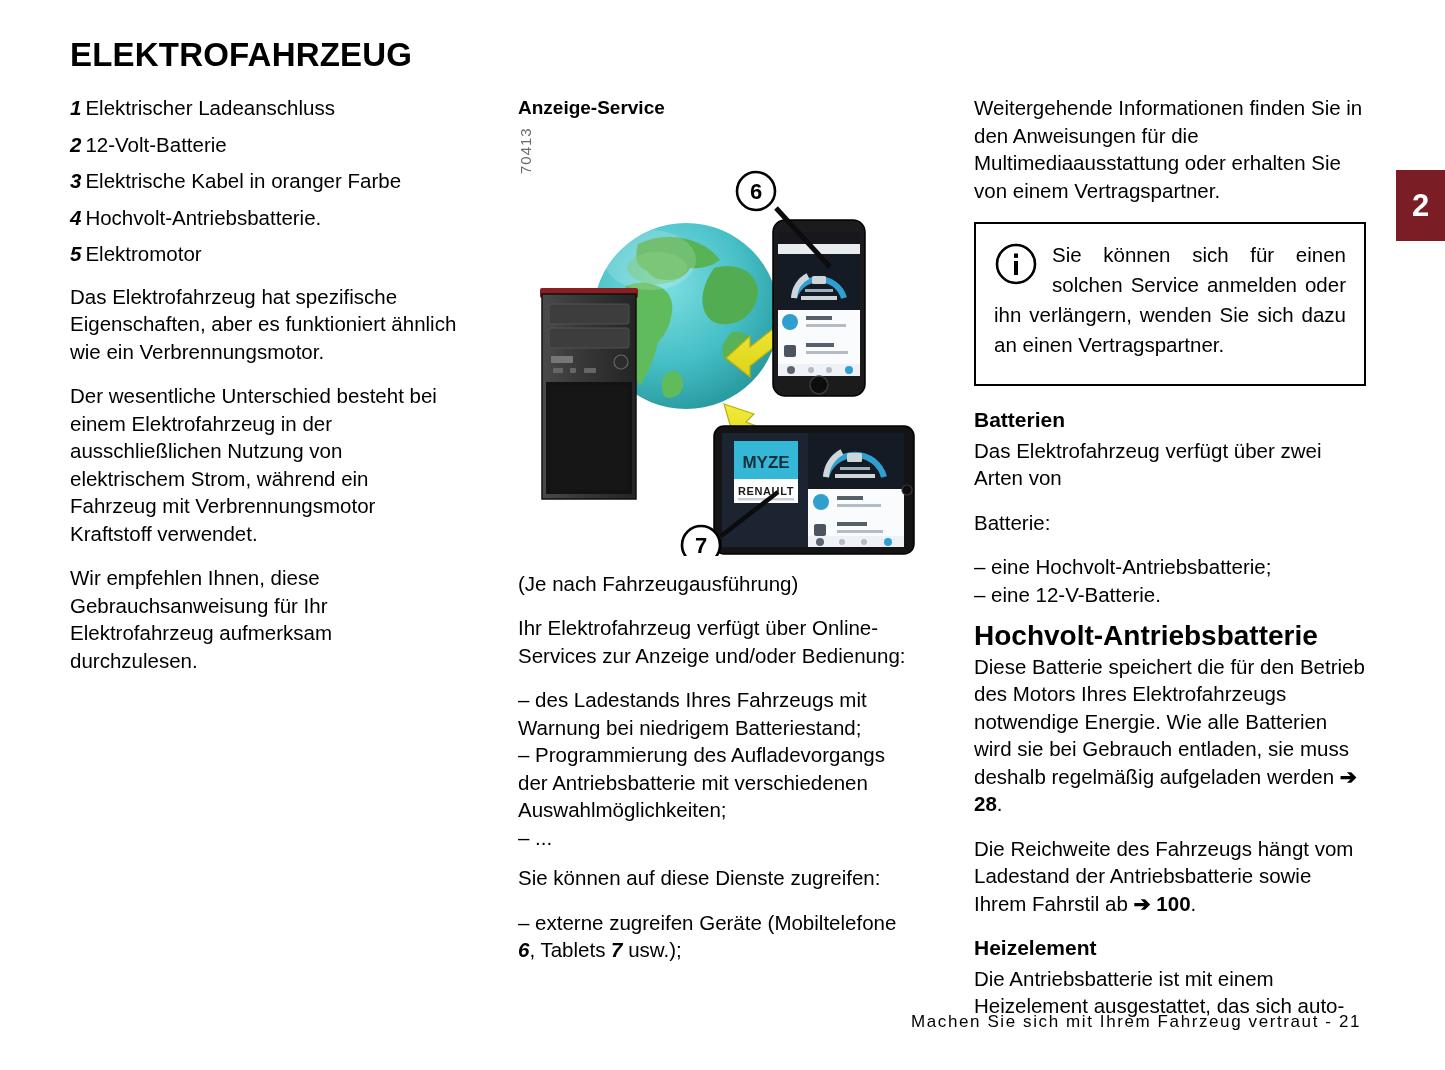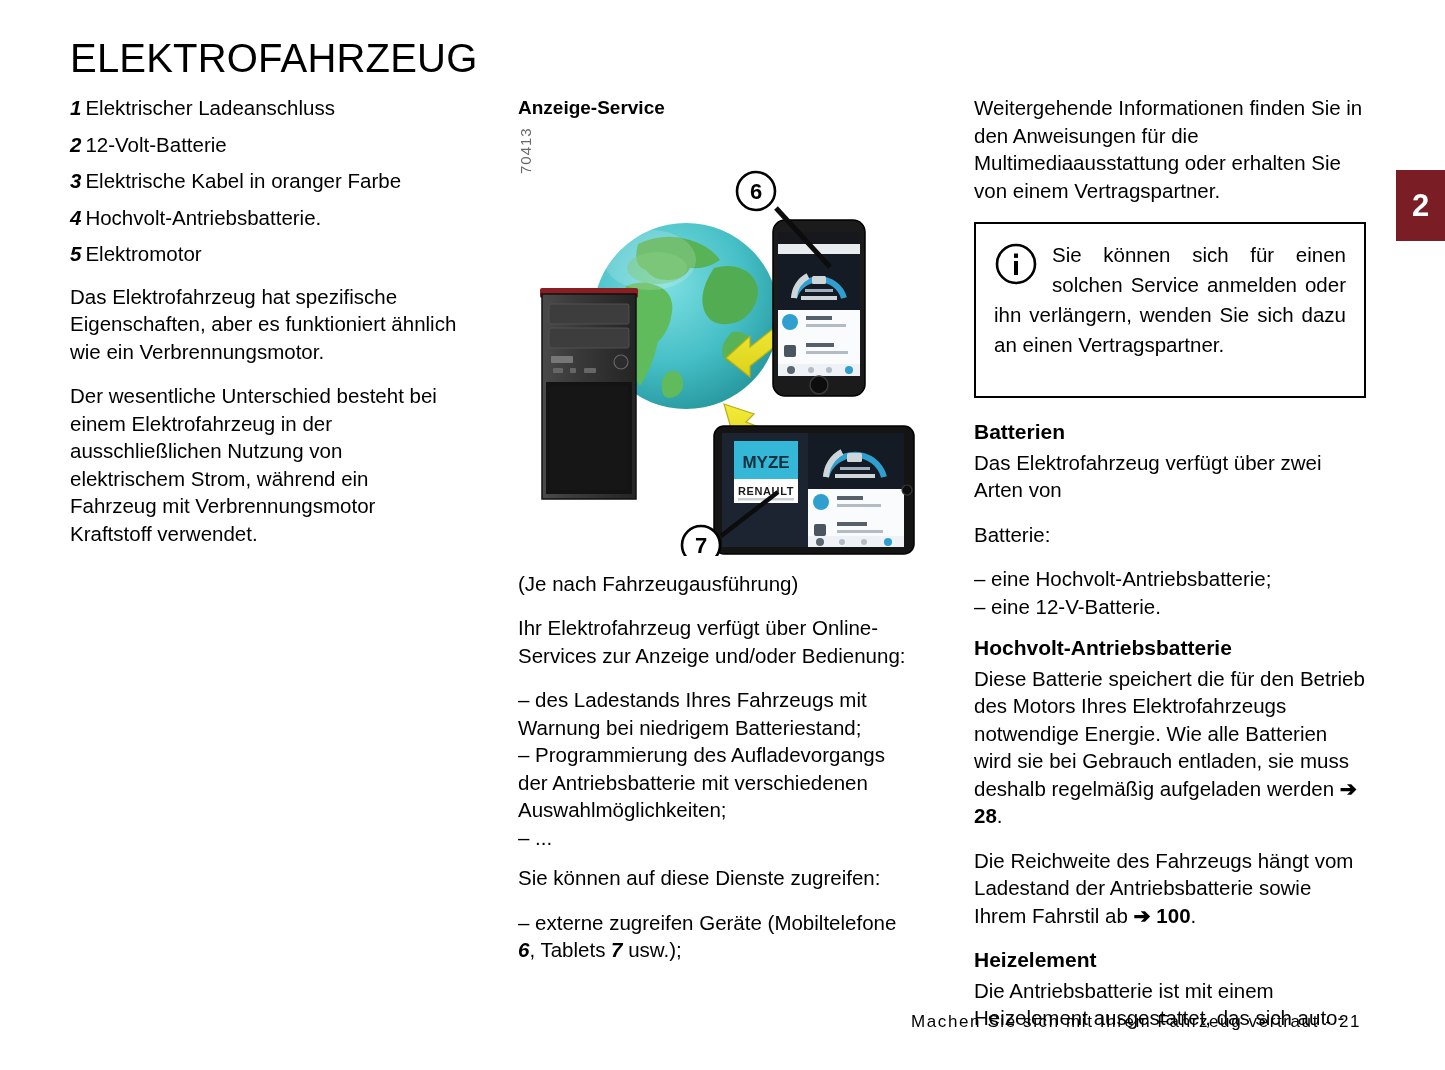--- a/index.html
+++ b/index.html
@@ -11,22 +11,22 @@
     position: relative;
     font-family: "Liberation Sans", sans-serif;
     color: #000000;
     overflow: hidden;
   }
 
   
   .page-title {
     position: absolute;
     left: 70px; top: 36px;
-    font-size: 40px;
-    font-weight: normal;
+    font-size: 33px;
+    font-weight: bold;
     letter-spacing: 0.2px;
   }
 
   
   .chapter-tab {
     position: absolute;
     left: 1396px; top: 170px;
     width: 49px; height: 71px;
     background: #7a1d24;
     color: #ffffff;
@@ -62,21 +62,21 @@
   p.para { margin: 0 0 17px 0; }
   p.para.tight { margin-bottom: 0; }
   p.dash { margin: 0; }
 
   .h-sub {
     font-size: 21px;
     font-weight: bold;
     margin: 0 0 3px 0;
   }
   .h-sub2 {
-    font-size: 21px;
+    font-size: 28px;
     font-weight: bold;
     margin: 14px 0 3px 0;
   }
 
   .spacer-sm { height: 13px; }
 
   b.ref { font-weight: bold; }
 
   
   .mid-heading {
@@ -98,21 +98,21 @@
     color: #6b6b6b;
     letter-spacing: 1px;
     transform: rotate(-90deg);
     transform-origin: left top;
   }
   .figsvg { position: absolute; left: 0; top: 0; }
 
   
   .info-box {
     border: 2px solid #000;
-    padding: 16px 18px 36px 18px;
+    padding: 16px 18px 24px 18px;
     margin: 18px 0 20px 0;
     position: relative;
     font-size: 20.5px;
     line-height: 30px;
   }
   .info-icon {
     float: left;
     width: 44px; height: 44px;
     margin: 2px 14px 0 0;
   }
@@ -151,20 +151,21 @@
     </div>
     <div class="numitem">
       <span class="num">5</span><span>Elektromotor</span>
     </div>
   </div>
 
   <div style="height:6px"></div>
 
   <p class="para">Das Elektrofahrzeug hat spezifische Eigenschaften, aber es funktioniert ähnlich wie ein Verbrennungsmotor.</p>
   <p class="para">Der wesentliche Unterschied besteht bei einem Elektrofahrzeug in der ausschließlichen Nutzung von elektrischem Strom, während ein Fahrzeug mit Verbrennungsmotor Kraftstoff verwendet.</p>
+  <p class="para">Wir empfehlen Ihnen, diese Gebrauchsanweisung für Ihr Elektrofahrzeug aufmerksam durchzulesen.</p>
 </div>
 
 <div class="col col-mid">
 
   <div class="mid-heading">Anzeige-Service</div>
 
   <div class="figure">
 
     <div class="fig-code">70413</div>
 

